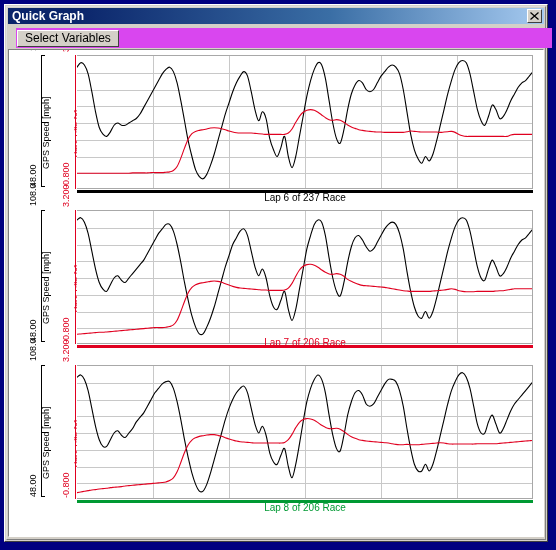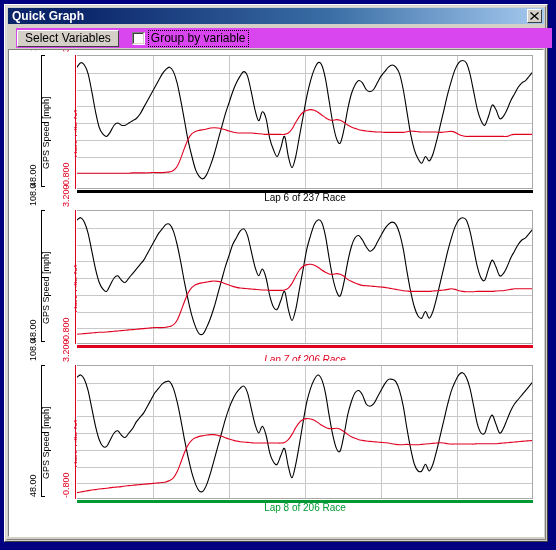--- a/index.html
+++ b/index.html
@@ -249,24 +249,20 @@
     <div id="close-button">
       <svg width="9" height="8" viewBox="0 0 9 8">
         <path d="M0.5,0.5 L8.5,7.5 M8.5,0.5 L0.5,7.5" stroke="#000000" stroke-width="1.2" fill="none"></path>
       </svg>
     </div>
   </div>
 
   <div id="toolbar">
     <div id="select-variables-button">Select Variables</div>
 
-    <div class="checkbox-group" id="group-by-variable-group">
-      <div class="checkbox-box"></div>
-      <span class="checkbox-label focus-dotted">Group by variable</span>
-    </div>
 
   </div>
 
   <div id="client">
 
     <div class="panel" id="panel-0">
       <div class="axis-col axis-speed">
         <span class="vtext speed-text" style="left:12px; top:0px;">108.0</span>
         <span class="vtext speed-text" style="left:25px; top:118px;">GPS Speed [mph]</span>
         <span class="vtext speed-text" style="left:12px; top:136px;">48.00</span>
@@ -325,21 +321,21 @@
             <line x1="0" y1="50.5" x2="456" y2="50.5" stroke="#c8c8c8" stroke-width="1"></line>
             <line x1="0" y1="67.5" x2="456" y2="67.5" stroke="#c8c8c8" stroke-width="1"></line>
             <line x1="0" y1="84.5" x2="456" y2="84.5" stroke="#c8c8c8" stroke-width="1"></line>
             <line x1="0" y1="101.5" x2="456" y2="101.5" stroke="#c8c8c8" stroke-width="1"></line>
             <line x1="0" y1="117.5" x2="456" y2="117.5" stroke="#c8c8c8" stroke-width="1"></line>
             <path d="M0.00,8.93C0.62,8.56 2.47,6.33 3.71,6.70C4.94,7.07 6.18,8.56 7.41,11.17C8.65,13.77 9.89,17.49 11.12,22.33C12.36,27.17 13.59,34.24 14.83,40.20C16.07,46.16 17.30,52.86 18.54,58.07C19.77,63.28 21.01,68.12 22.24,71.47C23.48,74.82 24.72,76.68 25.95,78.17C27.19,79.66 28.42,81.14 29.66,80.40C30.89,79.66 32.13,75.93 33.37,73.70C34.60,71.47 35.84,68.49 37.07,67.00C38.31,65.51 39.54,64.39 40.78,64.77C42.02,65.14 43.25,68.12 44.49,69.23C45.72,70.35 46.96,71.84 48.20,71.47C49.43,71.09 50.67,68.49 51.90,67.00C53.14,65.51 54.37,64.02 55.61,62.53C56.85,61.04 58.08,59.56 59.32,58.07C60.55,56.58 61.79,55.09 63.02,53.60C64.26,52.11 65.50,50.99 66.73,49.13C67.97,47.27 69.20,44.67 70.44,42.43C71.67,40.20 72.91,37.97 74.15,35.73C75.38,33.50 76.62,31.27 77.85,29.03C79.09,26.80 80.33,24.19 81.56,22.33C82.80,20.47 84.03,19.36 85.27,17.87C86.50,16.38 87.74,14.14 88.98,13.40C90.21,12.66 91.45,12.28 92.68,13.40C93.92,14.52 95.15,16.75 96.39,20.10C97.63,23.45 98.86,28.29 100.10,33.50C101.33,38.71 102.57,45.04 103.80,51.37C105.04,57.69 106.28,65.14 107.51,71.47C108.75,77.79 109.98,83.75 111.22,89.33C112.46,94.92 113.69,100.50 114.93,104.97C116.16,109.43 117.40,113.16 118.63,116.13C119.87,119.11 121.11,121.72 122.34,122.83C123.58,123.95 124.81,123.95 126.05,122.83C127.28,121.72 128.52,118.74 129.76,116.13C130.99,113.53 132.23,110.55 133.46,107.20C134.70,103.85 135.93,100.13 137.17,96.03C138.41,91.94 139.64,87.10 140.88,82.63C142.11,78.17 143.35,73.70 144.59,69.23C145.82,64.77 147.06,59.93 148.29,55.83C149.53,51.74 150.76,48.39 152.00,44.67C153.24,40.94 154.47,36.48 155.71,33.50C156.94,30.52 158.18,29.03 159.41,26.80C160.65,24.57 161.89,21.59 163.12,20.10C164.36,18.61 165.59,17.12 166.83,17.87C168.07,18.61 169.30,20.84 170.54,24.57C171.77,28.29 173.01,34.99 174.24,40.20C175.48,45.41 176.72,51.74 177.95,55.83C179.19,59.93 180.42,64.39 181.66,64.77C182.89,65.14 184.13,57.69 185.37,58.07C186.60,58.44 187.84,62.53 189.07,67.00C190.31,71.47 191.54,80.03 192.78,84.87C194.02,89.71 195.25,93.80 196.49,96.03C197.72,98.27 198.96,99.38 200.20,98.27C201.43,97.15 202.67,92.31 203.90,89.33C205.14,86.36 206.37,78.91 207.61,80.40C208.85,81.89 210.08,93.43 211.32,98.27C212.55,103.11 213.79,109.43 215.02,109.43C216.26,109.43 217.50,103.48 218.73,98.27C219.97,93.06 221.20,84.87 222.44,78.17C223.67,71.47 224.91,64.77 226.15,58.07C227.38,51.37 228.62,43.55 229.85,37.97C231.09,32.38 232.33,28.66 233.56,24.57C234.80,20.47 236.03,16.01 237.27,13.40C238.50,10.79 239.74,9.31 240.98,8.93C242.21,8.56 243.45,8.56 244.68,11.17C245.92,13.77 247.15,18.61 248.39,24.57C249.63,30.52 250.86,39.83 252.10,46.90C253.33,53.97 254.57,61.42 255.80,67.00C257.04,72.58 258.28,77.42 259.51,80.40C260.75,83.38 261.98,86.36 263.22,84.87C264.46,83.38 265.69,77.05 266.93,71.47C268.16,65.88 269.40,57.32 270.63,51.37C271.87,45.41 273.11,39.83 274.34,35.73C275.58,31.64 276.81,28.66 278.05,26.80C279.28,24.94 280.52,24.19 281.76,24.57C282.99,24.94 284.23,27.17 285.46,29.03C286.70,30.89 287.93,33.87 289.17,35.73C290.41,37.59 291.64,39.83 292.88,40.20C294.11,40.57 295.35,39.46 296.59,37.97C297.82,36.48 299.06,33.50 300.29,31.27C301.53,29.03 302.76,26.80 304.00,24.57C305.24,22.33 306.47,19.73 307.71,17.87C308.94,16.01 310.18,14.52 311.41,13.40C312.65,12.28 313.89,11.17 315.12,11.17C316.36,11.17 317.59,11.54 318.83,13.40C320.07,15.26 321.30,18.24 322.54,22.33C323.77,26.43 325.01,31.64 326.24,37.97C327.48,44.29 328.72,53.23 329.95,60.30C331.19,67.37 332.42,74.44 333.66,80.40C334.89,86.36 336.13,91.94 337.37,96.03C338.60,100.13 339.84,103.11 341.07,104.97C342.31,106.83 343.54,107.94 344.78,107.20C346.02,106.46 347.25,100.50 348.49,100.50C349.72,100.50 350.96,107.20 352.20,107.20C353.43,107.20 354.67,103.85 355.90,100.50C357.14,97.15 358.37,91.94 359.61,87.10C360.85,82.26 362.08,76.68 363.32,71.47C364.55,66.26 365.79,61.04 367.02,55.83C368.26,50.62 369.50,45.04 370.73,40.20C371.97,35.36 373.20,30.89 374.44,26.80C375.67,22.71 376.91,18.61 378.15,15.63C379.38,12.66 380.62,10.42 381.85,8.93C383.09,7.44 384.33,6.70 385.56,6.70C386.80,6.70 388.03,6.70 389.27,8.93C390.50,11.17 391.74,15.26 392.98,20.10C394.21,24.94 395.45,32.01 396.68,37.97C397.92,43.92 399.15,50.99 400.39,55.83C401.63,60.67 402.86,64.77 404.10,67.00C405.33,69.23 406.57,70.72 407.80,69.23C409.04,67.74 410.28,61.42 411.51,58.07C412.75,54.72 413.98,49.51 415.22,49.13C416.46,48.76 417.69,53.23 418.93,55.83C420.16,58.44 421.40,63.65 422.63,64.77C423.87,65.88 425.11,64.02 426.34,62.53C427.58,61.04 428.81,58.44 430.05,55.83C431.28,53.23 432.52,49.51 433.76,46.90C434.99,44.29 436.23,42.43 437.46,40.20C438.70,37.97 439.93,35.36 441.17,33.50C442.41,31.64 443.64,30.15 444.88,29.03C446.11,27.92 447.35,27.92 448.59,26.80C449.82,25.68 451.06,23.82 452.29,22.33C453.53,20.84 455.38,18.61 456.00,17.87" fill="none" stroke="#000000" stroke-width="1.1" stroke-linejoin="round" stroke-linecap="round"></path>
             <path d="M0.00,123.28C0.62,123.22 2.47,123.06 3.71,122.94C4.94,122.83 6.18,122.72 7.41,122.61C8.65,122.50 9.89,122.39 11.12,122.28C12.36,122.16 13.59,122.05 14.83,121.94C16.07,121.83 17.30,121.72 18.54,121.61C19.77,121.49 21.01,121.33 22.24,121.27C23.48,121.21 24.72,121.33 25.95,121.27C27.19,121.21 28.42,121.05 29.66,120.94C30.89,120.82 32.13,120.71 33.37,120.60C34.60,120.49 35.84,120.38 37.07,120.27C38.31,120.15 39.54,120.04 40.78,119.93C42.02,119.82 43.25,119.71 44.49,119.59C45.72,119.48 46.96,119.37 48.20,119.26C49.43,119.15 50.67,119.04 51.90,118.92C53.14,118.81 54.37,118.70 55.61,118.59C56.85,118.48 58.08,118.37 59.32,118.25C60.55,118.14 61.79,118.03 63.02,117.92C64.26,117.81 65.50,117.70 66.73,117.58C67.97,117.47 69.20,117.36 70.44,117.25C71.67,117.14 72.91,117.03 74.15,116.91C75.38,116.80 76.62,116.64 77.85,116.58C79.09,116.52 80.33,116.58 81.56,116.58C82.80,116.58 84.03,116.64 85.27,116.58C86.50,116.52 87.74,116.41 88.98,116.25C90.21,116.08 91.45,115.97 92.68,115.58C93.92,115.18 95.15,114.96 96.39,113.90C97.63,112.84 98.86,111.44 100.10,109.21C101.33,106.98 102.57,103.63 103.80,100.50C105.04,97.37 106.28,93.58 107.51,90.45C108.75,87.32 109.98,84.08 111.22,81.74C112.46,79.39 113.69,77.72 114.93,76.38C116.16,75.04 117.40,74.37 118.63,73.70C119.87,73.03 121.11,72.69 122.34,72.36C123.58,72.03 124.81,71.91 126.05,71.69C127.28,71.47 128.52,71.24 129.76,71.02C130.99,70.80 132.23,70.52 133.46,70.35C134.70,70.18 135.93,70.01 137.17,70.01C138.41,70.01 139.64,70.13 140.88,70.35C142.11,70.57 143.35,70.96 144.59,71.35C145.82,71.75 147.06,72.25 148.29,72.69C149.53,73.14 150.76,73.59 152.00,74.03C153.24,74.48 154.47,74.98 155.71,75.38C156.94,75.77 158.18,76.10 159.41,76.38C160.65,76.66 161.89,76.88 163.12,77.05C164.36,77.22 165.59,77.27 166.83,77.39C168.07,77.50 169.30,77.61 170.54,77.72C171.77,77.83 173.01,77.94 174.24,78.06C175.48,78.17 176.72,78.28 177.95,78.39C179.19,78.50 180.42,78.61 181.66,78.72C182.89,78.84 184.13,79.00 185.37,79.06C186.60,79.12 187.84,79.00 189.07,79.06C190.31,79.12 191.54,79.34 192.78,79.40C194.02,79.45 195.25,79.40 196.49,79.40C197.72,79.40 198.96,79.40 200.20,79.40C201.43,79.40 202.67,79.45 203.90,79.40C205.14,79.34 206.37,79.45 207.61,79.06C208.85,78.67 210.08,78.17 211.32,77.05C212.55,75.93 213.79,74.31 215.02,72.36C216.26,70.41 217.50,67.56 218.73,65.33C219.97,63.09 221.20,60.63 222.44,58.96C223.67,57.28 224.91,56.17 226.15,55.27C227.38,54.38 228.62,53.93 229.85,53.60C231.09,53.26 232.33,53.15 233.56,53.27C234.80,53.38 236.03,53.77 237.27,54.27C238.50,54.77 239.74,55.50 240.98,56.28C242.21,57.06 243.45,58.12 244.68,58.96C245.92,59.80 247.15,60.64 248.39,61.31C249.63,61.98 250.86,62.64 252.10,62.98C253.33,63.31 254.57,63.37 255.80,63.31C257.04,63.26 258.28,62.65 259.51,62.65C260.75,62.65 261.98,62.87 263.22,63.31C264.46,63.76 265.69,64.49 266.93,65.33C268.16,66.16 269.40,67.50 270.63,68.34C271.87,69.18 273.11,69.74 274.34,70.35C275.58,70.96 276.81,71.52 278.05,72.03C279.28,72.53 280.52,72.97 281.76,73.36C282.99,73.76 284.23,74.15 285.46,74.37C286.70,74.59 287.93,74.59 289.17,74.70C290.41,74.82 291.64,74.93 292.88,75.04C294.11,75.15 295.35,75.26 296.59,75.38C297.82,75.49 299.06,75.60 300.29,75.71C301.53,75.82 302.76,75.93 304.00,76.05C305.24,76.16 306.47,76.21 307.71,76.38C308.94,76.55 310.18,76.83 311.41,77.05C312.65,77.27 313.89,77.50 315.12,77.72C316.36,77.94 317.59,78.17 318.83,78.39C320.07,78.61 321.30,78.84 322.54,79.06C323.77,79.28 325.01,79.56 326.24,79.73C327.48,79.90 328.72,79.95 329.95,80.06C331.19,80.18 332.42,80.34 333.66,80.40C334.89,80.46 336.13,80.40 337.37,80.40C338.60,80.40 339.84,80.40 341.07,80.40C342.31,80.40 343.54,80.40 344.78,80.40C346.02,80.40 347.25,80.40 348.49,80.40C349.72,80.40 350.96,80.46 352.20,80.40C353.43,80.34 354.67,80.18 355.90,80.06C357.14,79.95 358.37,79.84 359.61,79.73C360.85,79.62 362.08,79.51 363.32,79.40C364.55,79.28 365.79,79.23 367.02,79.06C368.26,78.89 369.50,78.61 370.73,78.39C371.97,78.17 373.20,77.72 374.44,77.72C375.67,77.72 376.91,78.05 378.15,78.39C379.38,78.72 380.62,79.39 381.85,79.73C383.09,80.06 384.33,80.23 385.56,80.40C386.80,80.57 388.03,80.68 389.27,80.73C390.50,80.79 391.74,80.73 392.98,80.73C394.21,80.73 395.45,80.79 396.68,80.73C397.92,80.68 399.15,80.46 400.39,80.40C401.63,80.34 402.86,80.40 404.10,80.40C405.33,80.40 406.57,80.40 407.80,80.40C409.04,80.40 410.28,80.40 411.51,80.40C412.75,80.40 413.98,80.46 415.22,80.40C416.46,80.34 417.69,80.18 418.93,80.06C420.16,79.95 421.40,79.79 422.63,79.73C423.87,79.67 425.11,79.84 426.34,79.73C427.58,79.62 428.81,79.28 430.05,79.06C431.28,78.84 432.52,78.61 433.76,78.39C434.99,78.17 436.23,77.83 437.46,77.72C438.70,77.61 439.93,77.72 441.17,77.72C442.41,77.72 443.64,77.72 444.88,77.72C446.11,77.72 447.35,77.72 448.59,77.72C449.82,77.72 451.06,77.72 452.29,77.72C453.53,77.72 455.38,77.72 456.00,77.72" fill="none" stroke="#e00020" stroke-width="1.1" stroke-linejoin="round" stroke-linecap="round"></path>
           </svg>
       </div>
       <div class="bottom-rule" id="rule-1" style="top:139px; background:#e00020;"></div>
-      <div class="caption" id="cap-1" style="top:148px; color:#e00020;font-style:italic;">Lap 7 of 206 Race</div>
+      <div class="caption" id="cap-1" style="top:131px; color:#e00020;">Lap 7 of 206 Race</div>
     </div>
 
     <div class="panel" id="panel-2">
       <div class="axis-col axis-speed">
         <span class="vtext speed-text" style="left:12px; top:0px;">108.0</span>
         <span class="vtext speed-text" style="left:25px; top:118px;">GPS Speed [mph]</span>
         <span class="vtext speed-text" style="left:12px; top:136px;">48.00</span>
         <div class="speed-bracket"></div>
       </div>
       <div class="axis-col axis-slip">

